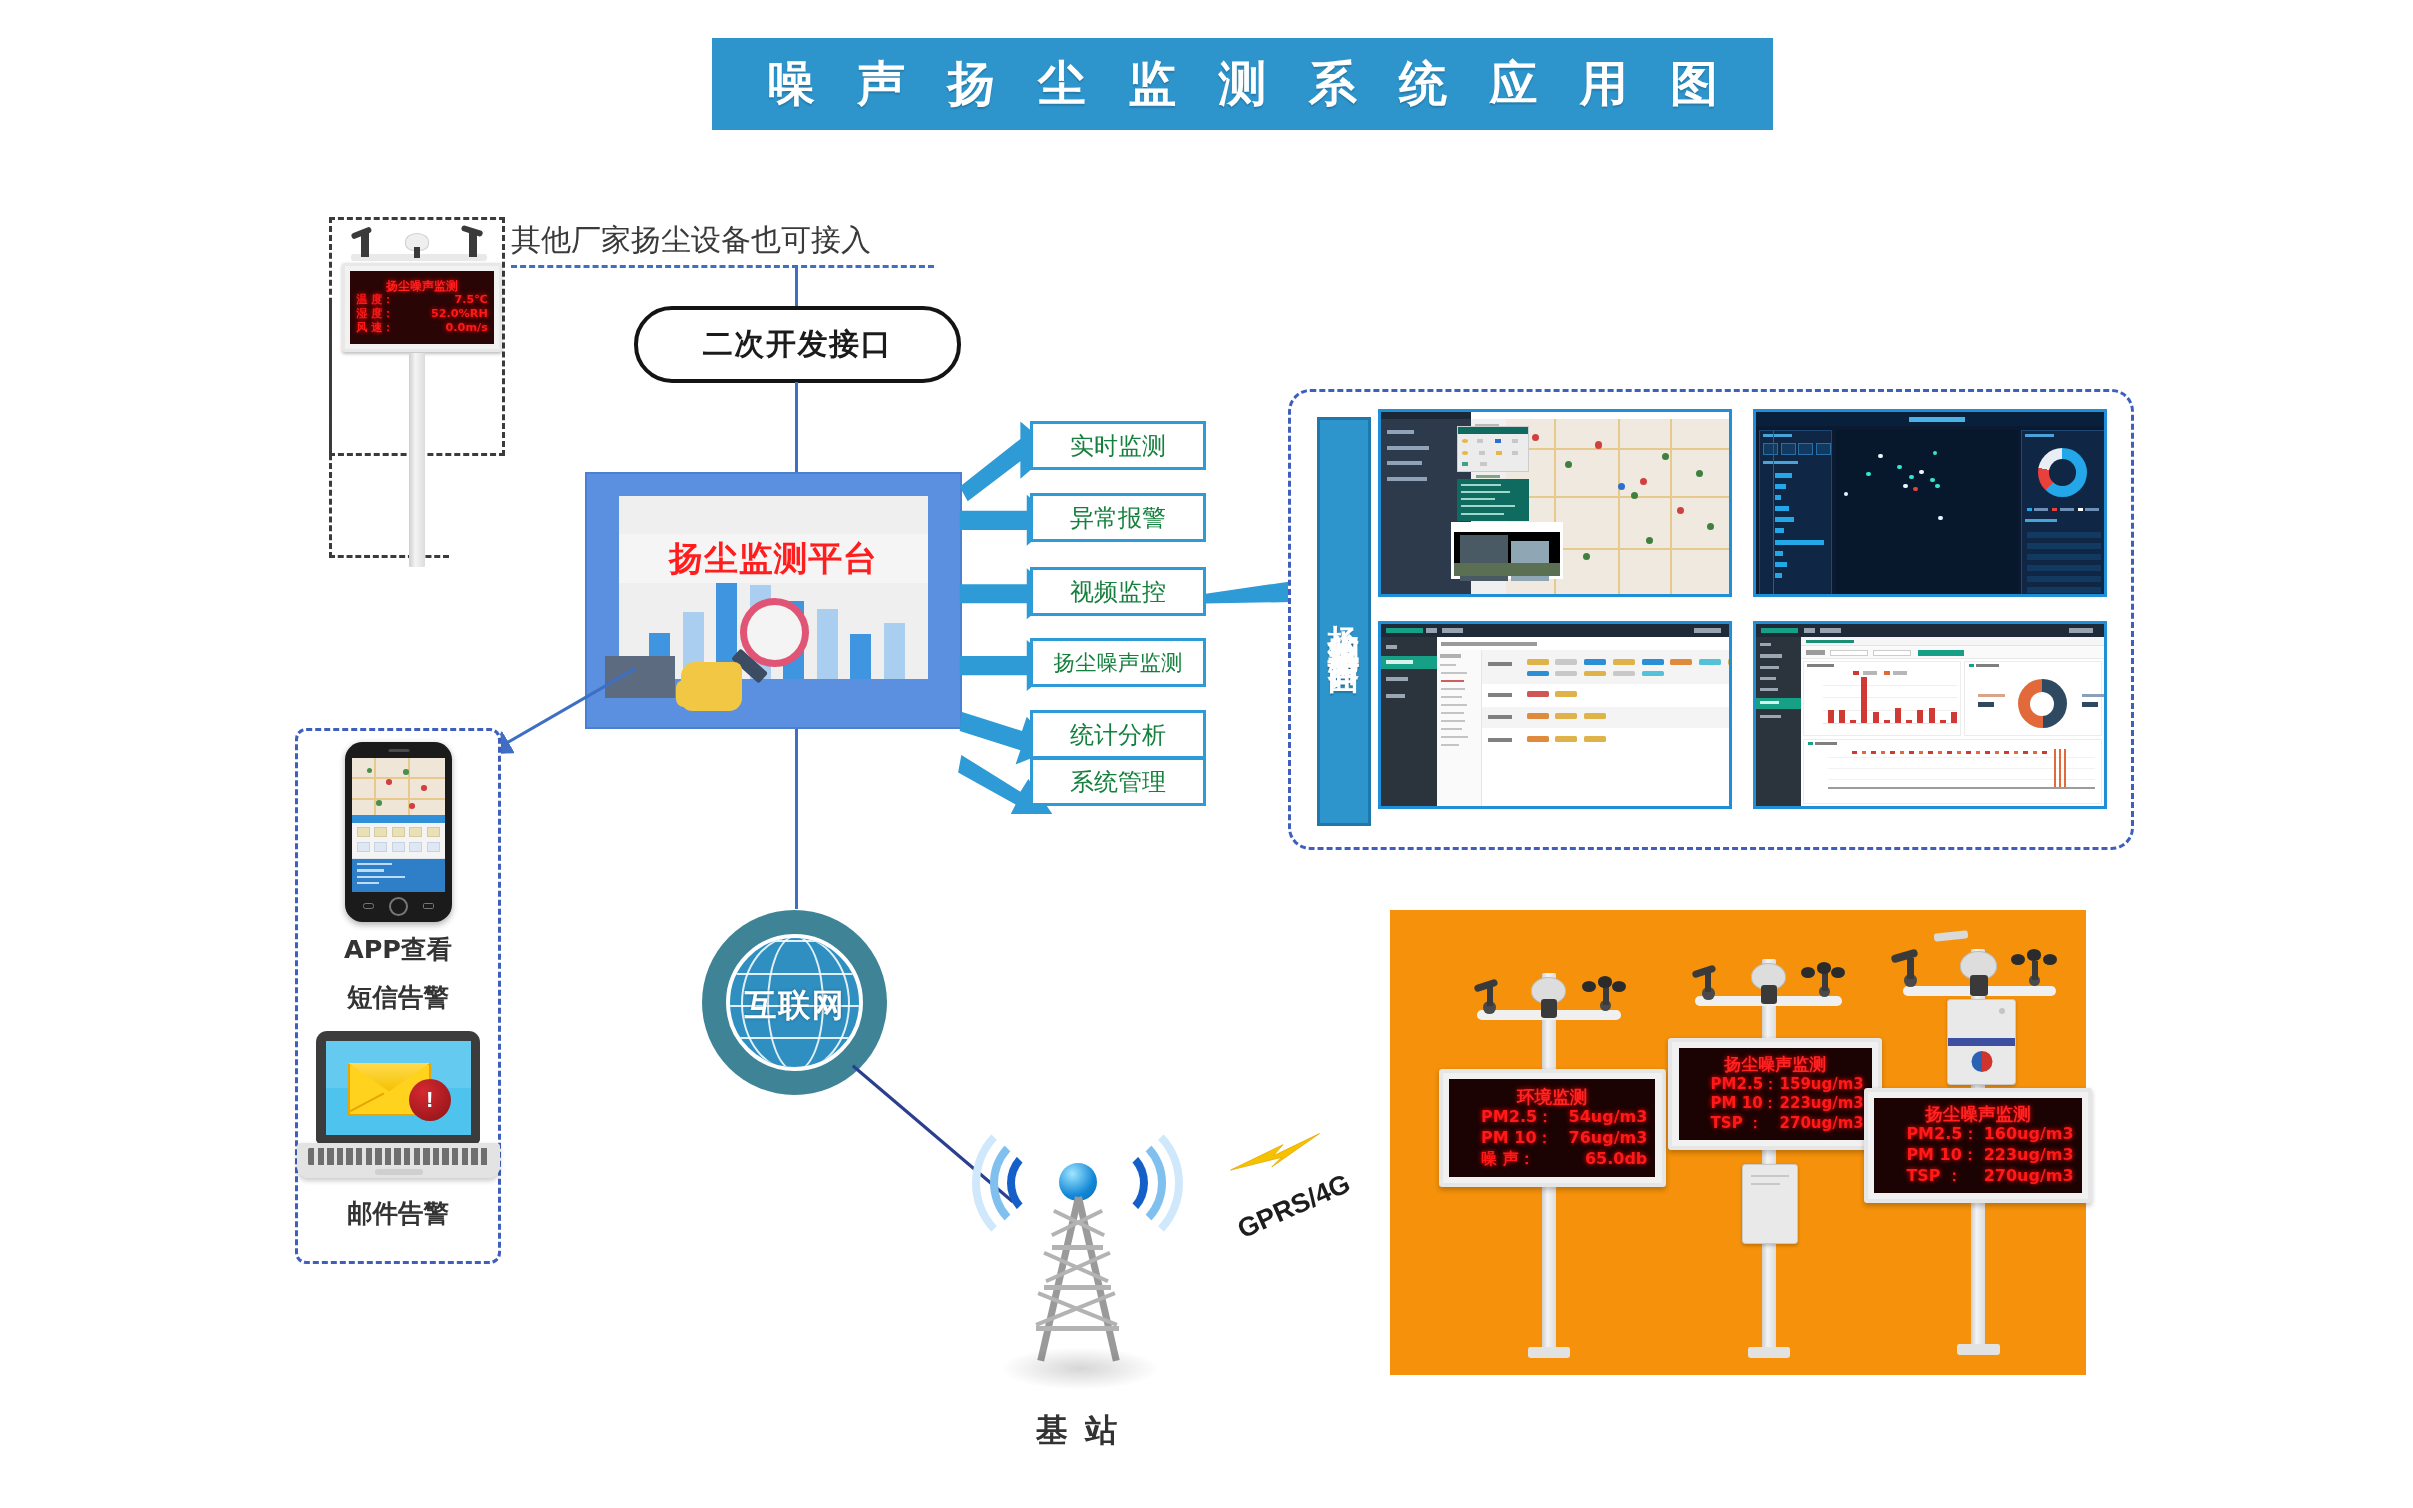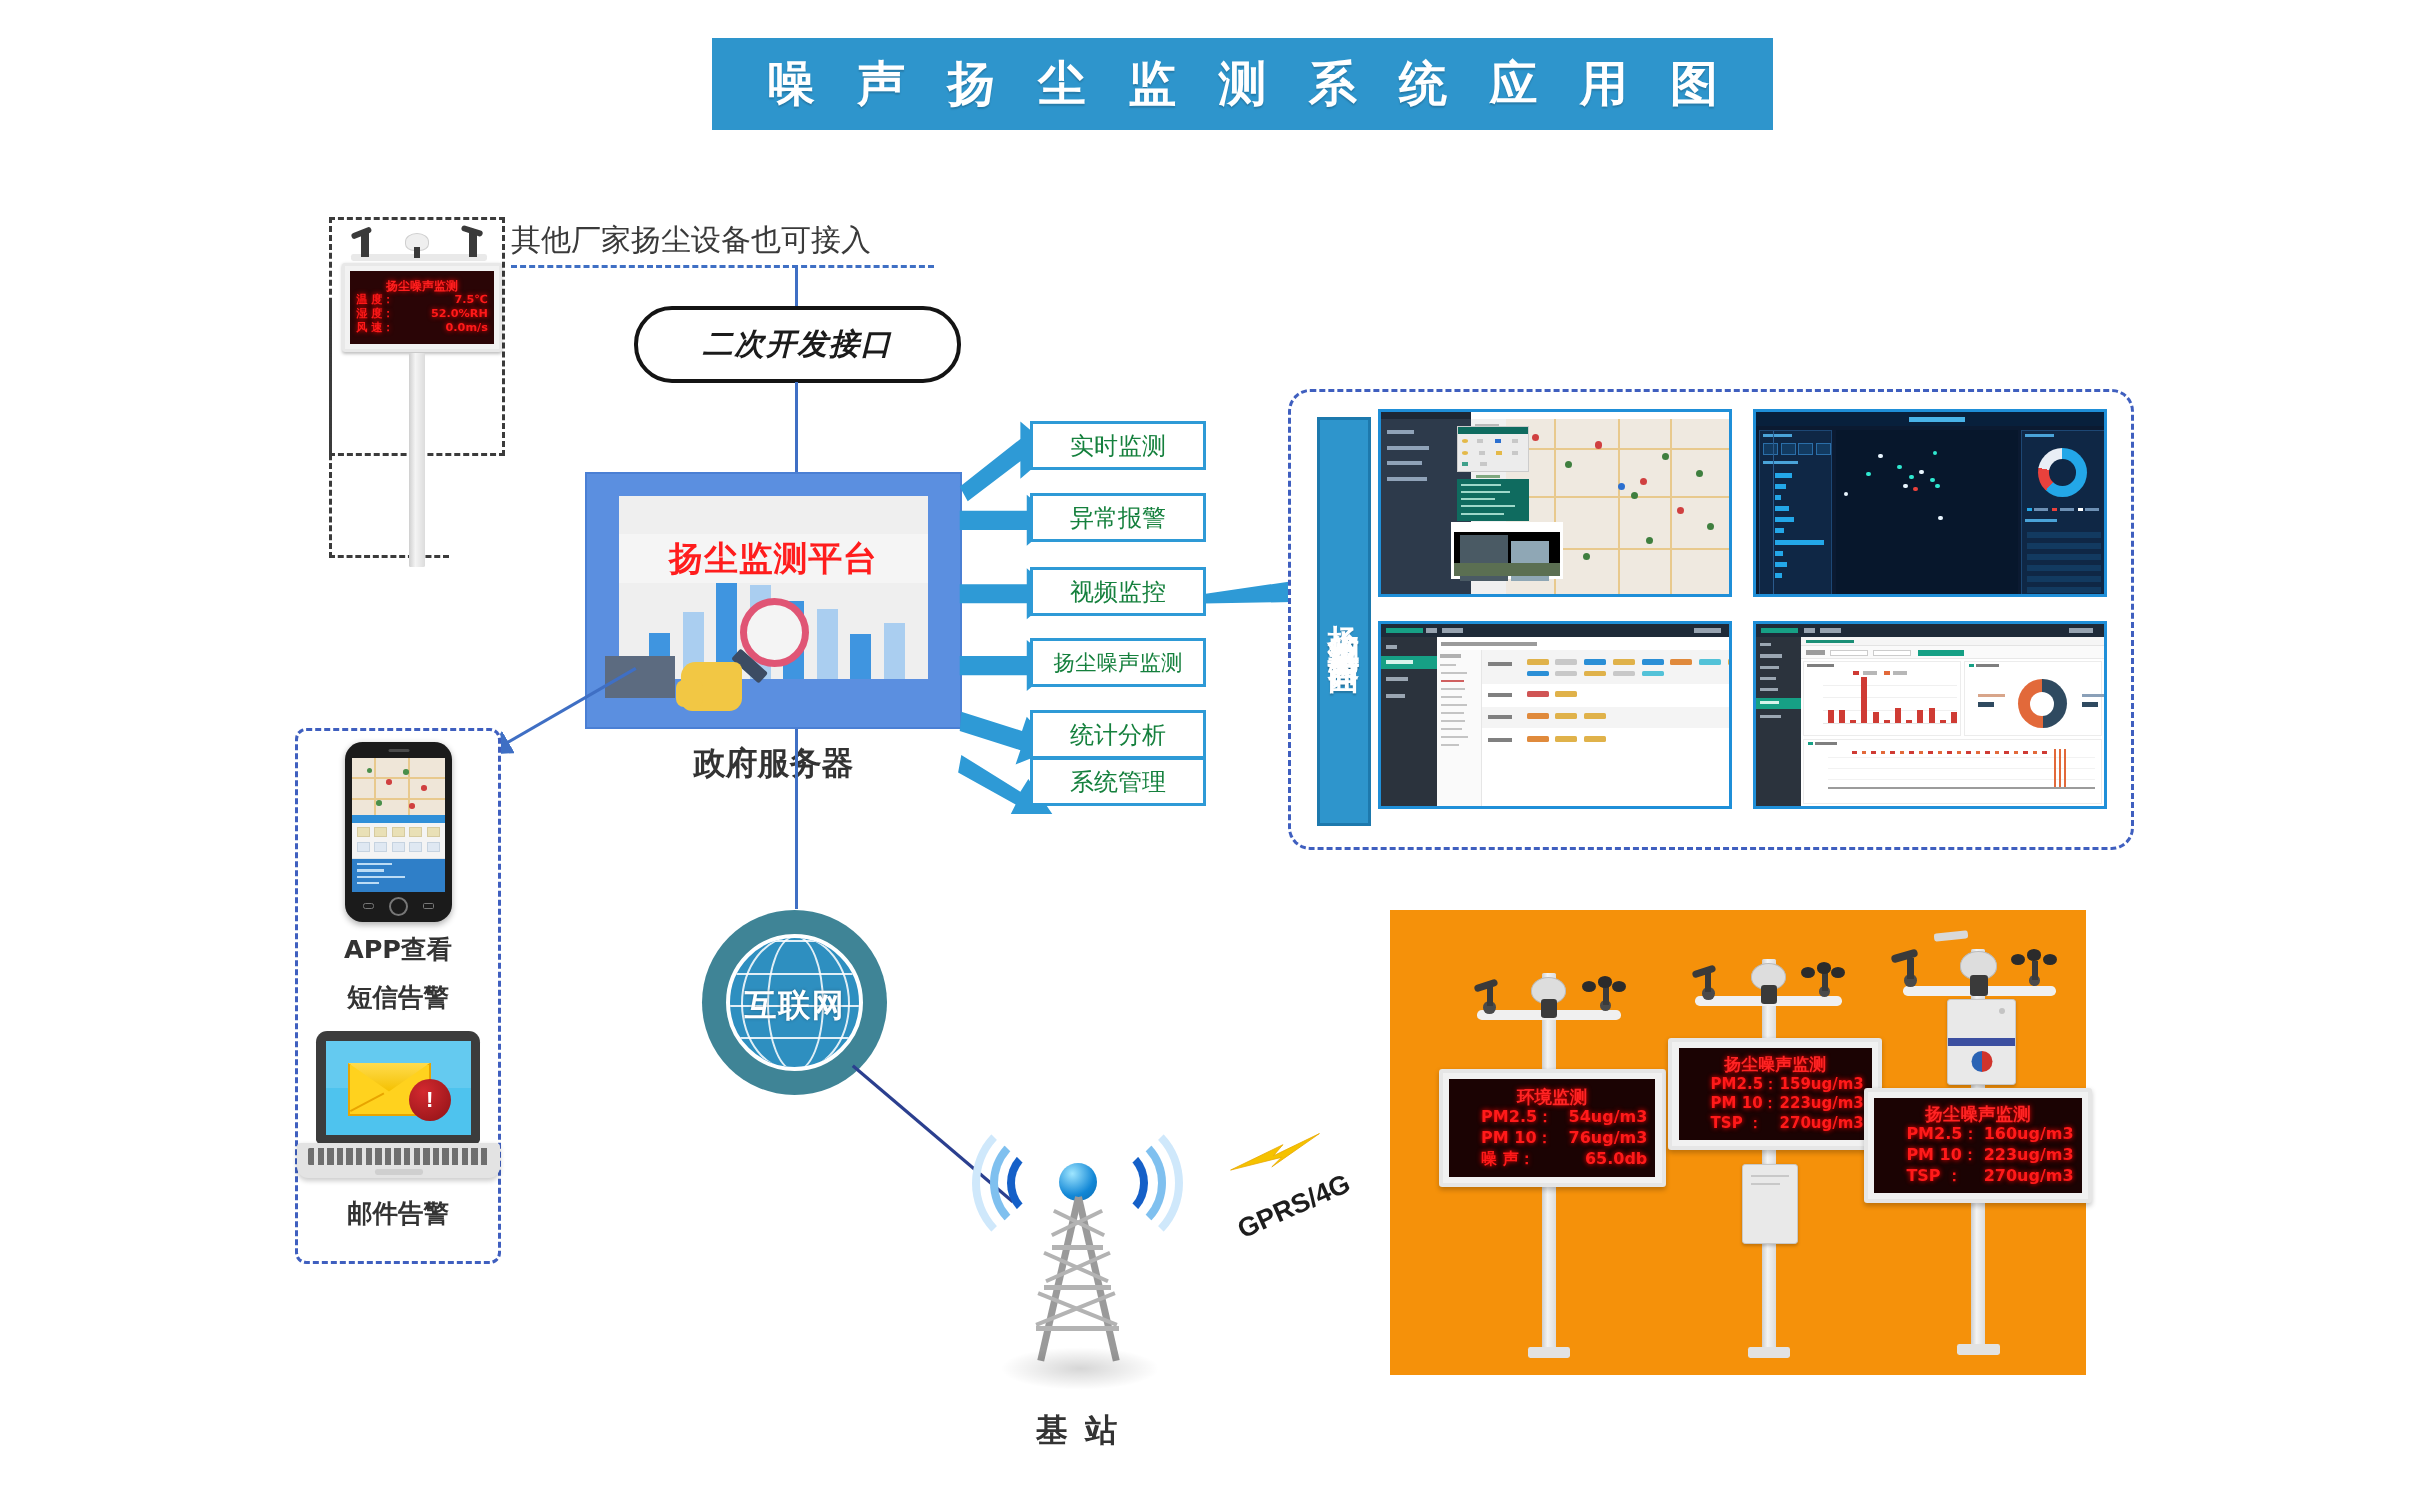--- a/index.html
+++ b/index.html
@@ -60,21 +60,21 @@
   
   .arm { position:absolute; background:#e9e9e9; border-radius:2.4px; }
   .vane { position:absolute; background:#3a3a3a; }
 
   
   .api-box {
     position:absolute; left:634px; top:306px; width:327px; height:77px;
     border:4px solid #141414; border-radius:38px; background:#fff;
     display:flex; align-items:center; justify-content:center;
   }
-  .api-box span { font-size:30px; font-weight:700; color:#1b1b1b; letter-spacing:1.6px;font-style:italic; }
+  .api-box span { font-size:30px; font-weight:700; color:#1b1b1b; letter-spacing:1.6px; }
 
   
   .line { position:absolute; background:#3f6fc4; }
   .line-dash-h {
     position:absolute; height:0; border-top:3.2px dashed #3f6fc4;
   }
 
   
   .platform {
     position:absolute; left:585px; top:472px; width:377px; height:257px;
@@ -314,21 +314,20 @@
       <div class="plat-title-strip">
         <span class="cn">扬尘监测平台</span>
       </div>
 
       <div class="loupe" style="left:121px; top:102px;"></div>
       <div class="loupe-handle" style="left:112px; top:163px;"></div>
     </div>
     <div class="kbd" style="left:17.6px; top:182px; width:70px; height:42px;"></div>
     <div class="hand" style="left:94px; top:188px;"></div>
   </div>
-  <div class="plat-label cn">政府服务器</div>
 
   <div class="line" style="left:795px; top:729px; width:3.2px; height:180px;"></div>
 
   <svg style="position:absolute; left:479px; top:662px; width:160px; height:104px;" viewBox="0 0 200 130" width="160" height="104">
     <defs>
         <marker id="ah" markerWidth="8" markerHeight="8" refX="6" refY="4" orient="auto">
       <path d="M0,0 L8,4 L0,8 z" fill="#3f6fc4"></path>
         </marker>
       </defs>
     <line x1="196" y1="8" x2="16" y2="112" stroke="#3f6fc4" stroke-width="4" marker-end="url(#ah)"></line>

